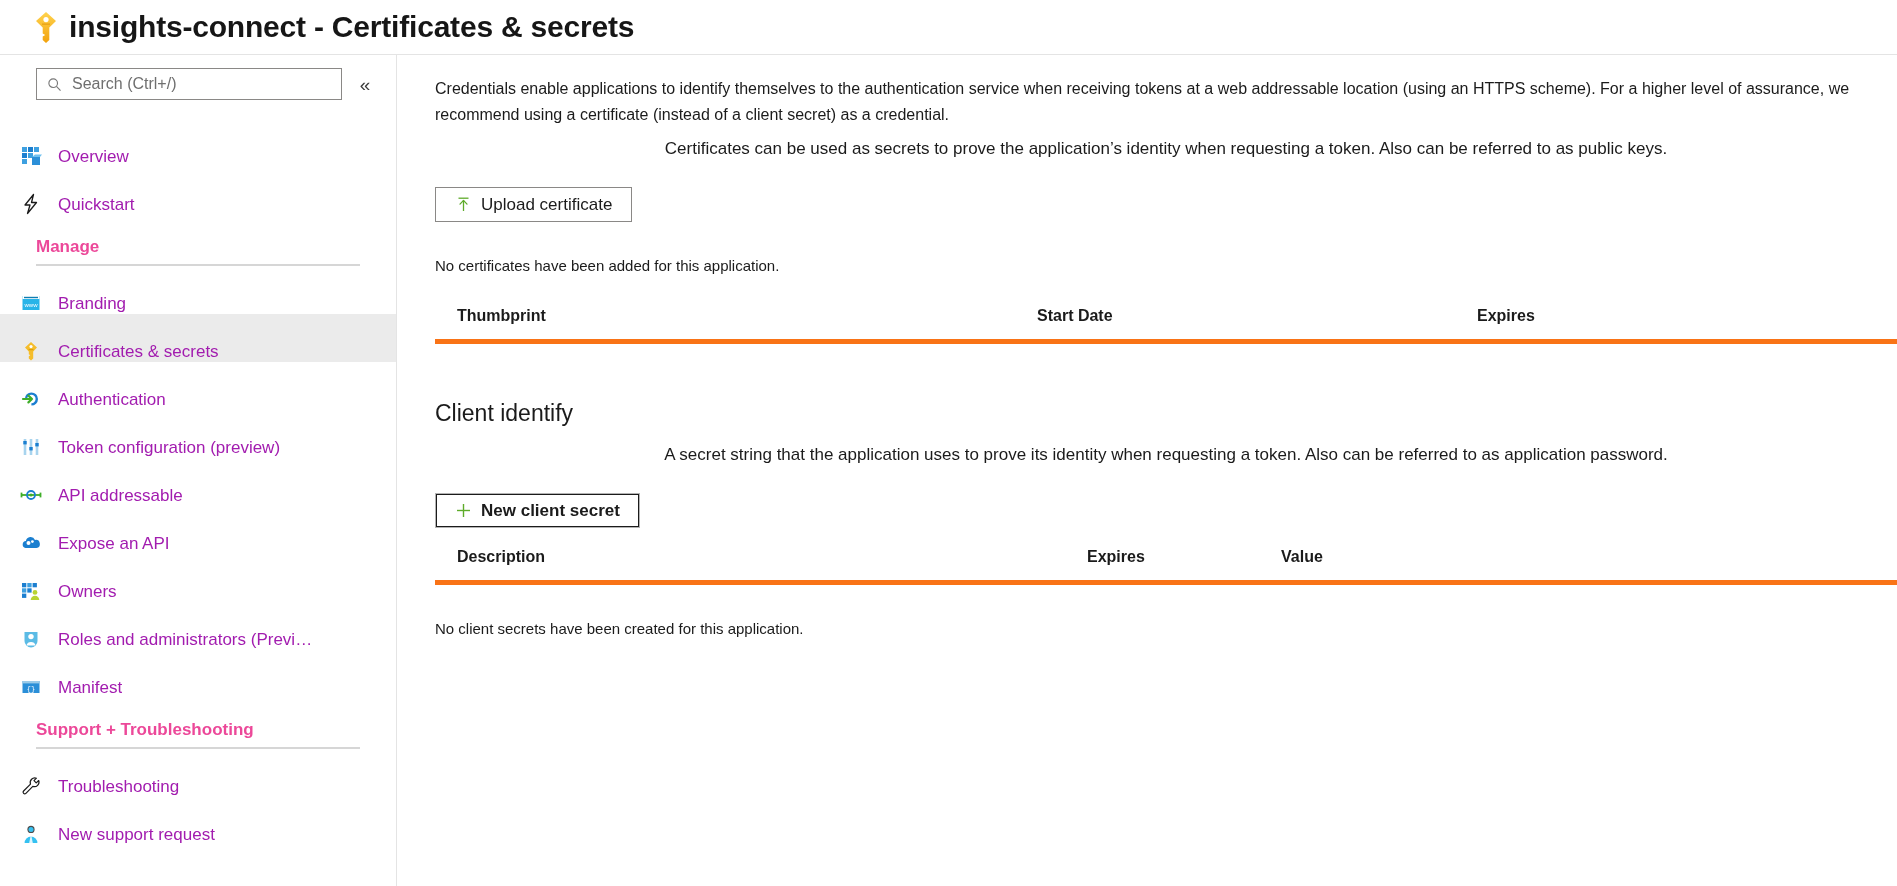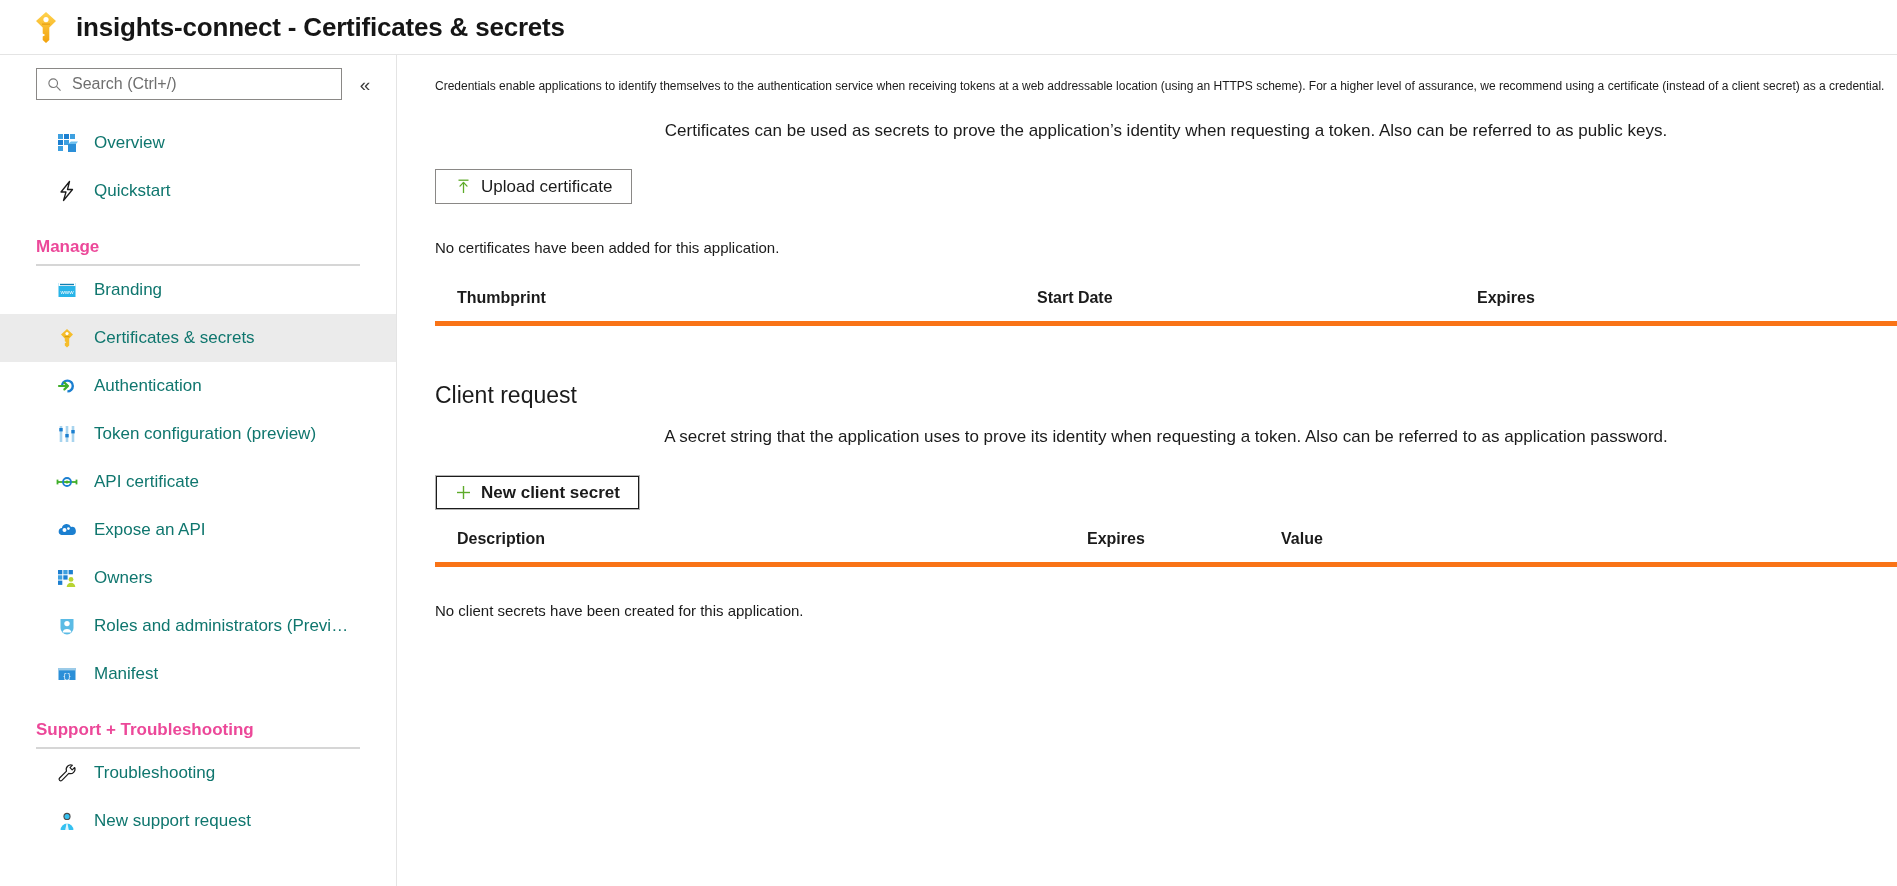--- a/index.html
+++ b/index.html
@@ -25,24 +25,24 @@
     box-sizing: border-box;
     background: #ffffff;
   }
   .header-icon {
     width: 30px;
     height: 34px;
     flex: 0 0 auto;
     display: block;
   }
   .header-title {
-    font-size: 26px;
+    font-size: 30px;
     font-weight: 600;
     color: #161616;
-    margin-left: 15px;
+    margin-left: 8px;
     letter-spacing: -0.2px;
     white-space: nowrap;
   }
   .header-rule {
     height: 1px;
     background: #e4e4e4;
     width: 100%;
   }
 
   
@@ -105,27 +105,27 @@
     justify-content: center;
     color: #3b3b3b;
     font-size: 19px;
     line-height: 1;
     cursor: pointer;
     user-select: none;
   }
 
   .nav-item {
     display: flex;
-    align-items: center;
+    align-items: flex-end;
     height: 48px;
-    padding-left: 56px;
+    padding-left: 20px;
     box-sizing: border-box;
     cursor: pointer;
     font-size: 17px;
-    color: #0f766e;
+    color: #a21caf;
     white-space: nowrap;
     overflow: hidden;
   }
   .nav-item.selected { background: #ebebeb; }
   .nav-icon {
     width: 22px;
     height: 22px;
     flex: 0 0 22px;
     margin-right: 16px;
     display: block;
@@ -147,25 +147,25 @@
   }
 
   
   .main {
     flex: 1 1 auto;
     padding: 21px 0 0 38px;
     box-sizing: border-box;
     overflow: hidden;
   }
   .intro {
-    font-size: 12px;
-    line-height: 20px;
+    font-size: 16px;
+    line-height: 26px;
     color: #1b1b1b;
     max-width: 1468px;
-    margin-bottom: 23px;
+    margin-bottom: 9px;
   }
   .section-title {
     font-size: 23px;
     font-weight: 400;
     color: #1b1b1b;
     margin: 0 0 16px 0;
   }
   .section-desc {
     font-size: 17px;
     line-height: 24px;
@@ -363,21 +363,21 @@
     <div class="nav-item">
       <span class="nav-icon">
         <svg viewBox="0 0 22 22" width="22" height="22" aria-hidden="true">
           <line x1="1.5" y1="11" x2="20.5" y2="11" stroke="#3fae29" stroke-width="1.8"></line>
           <circle cx="11" cy="11" r="4" fill="none" stroke="#1b7fd0" stroke-width="1.8"></circle>
           <circle cx="11" cy="11" r="1.6" fill="#3fae29"></circle>
           <line x1="1.5" y1="8.6" x2="1.5" y2="13.4" stroke="#3fae29" stroke-width="1.8"></line>
           <line x1="20.5" y1="8.6" x2="20.5" y2="13.4" stroke="#3fae29" stroke-width="1.8"></line>
         </svg>
       </span>
-      <span class="nav-label">API certificate</span>
+      <span class="nav-label">API addressable</span>
     </div>
 
     <div class="nav-item">
       <span class="nav-icon">
         <svg viewBox="0 0 22 22" width="22" height="22" aria-hidden="true">
           <path d="M5.5 16 a3.6 3.6 0 0 1 .4 -7.1 a4.8 4.8 0 0 1 9.1 -1 a3.9 3.9 0 0 1 1.5 8.1 Z" fill="#1b7fd0"></path>
           <circle cx="8.5" cy="11" r="2" fill="#ffffff"></circle>
           <circle cx="12.4" cy="9.6" r="1.4" fill="#ffffff"></circle>
         </svg>
       </span>
@@ -476,21 +476,21 @@
             <th>Thumbprint</th>
             <th>Start Date</th>
             <th>Expires</th>
           </tr>
         </thead>
         <tbody></tbody>
       </table>
     </div>
 
     <div class="client-secrets-block">
-      <div class="section-title">Client request</div>
+      <div class="section-title">Client identify</div>
       <div class="section-desc">A secret string that the application uses to prove its identity when requesting a token. Also can be referred to as application password.</div>
 
       <button class="cmd-btn focused">
         <span class="inner">
           <span class="btn-glyph">
             <svg viewBox="0 0 17 17" width="17" height="17" aria-hidden="true">
               <line x1="8.5" y1="2" x2="8.5" y2="15" stroke="#5eab2a" stroke-width="1.4"></line>
               <line x1="2" y1="8.5" x2="15" y2="8.5" stroke="#5eab2a" stroke-width="1.4"></line>
             </svg>
           </span>

